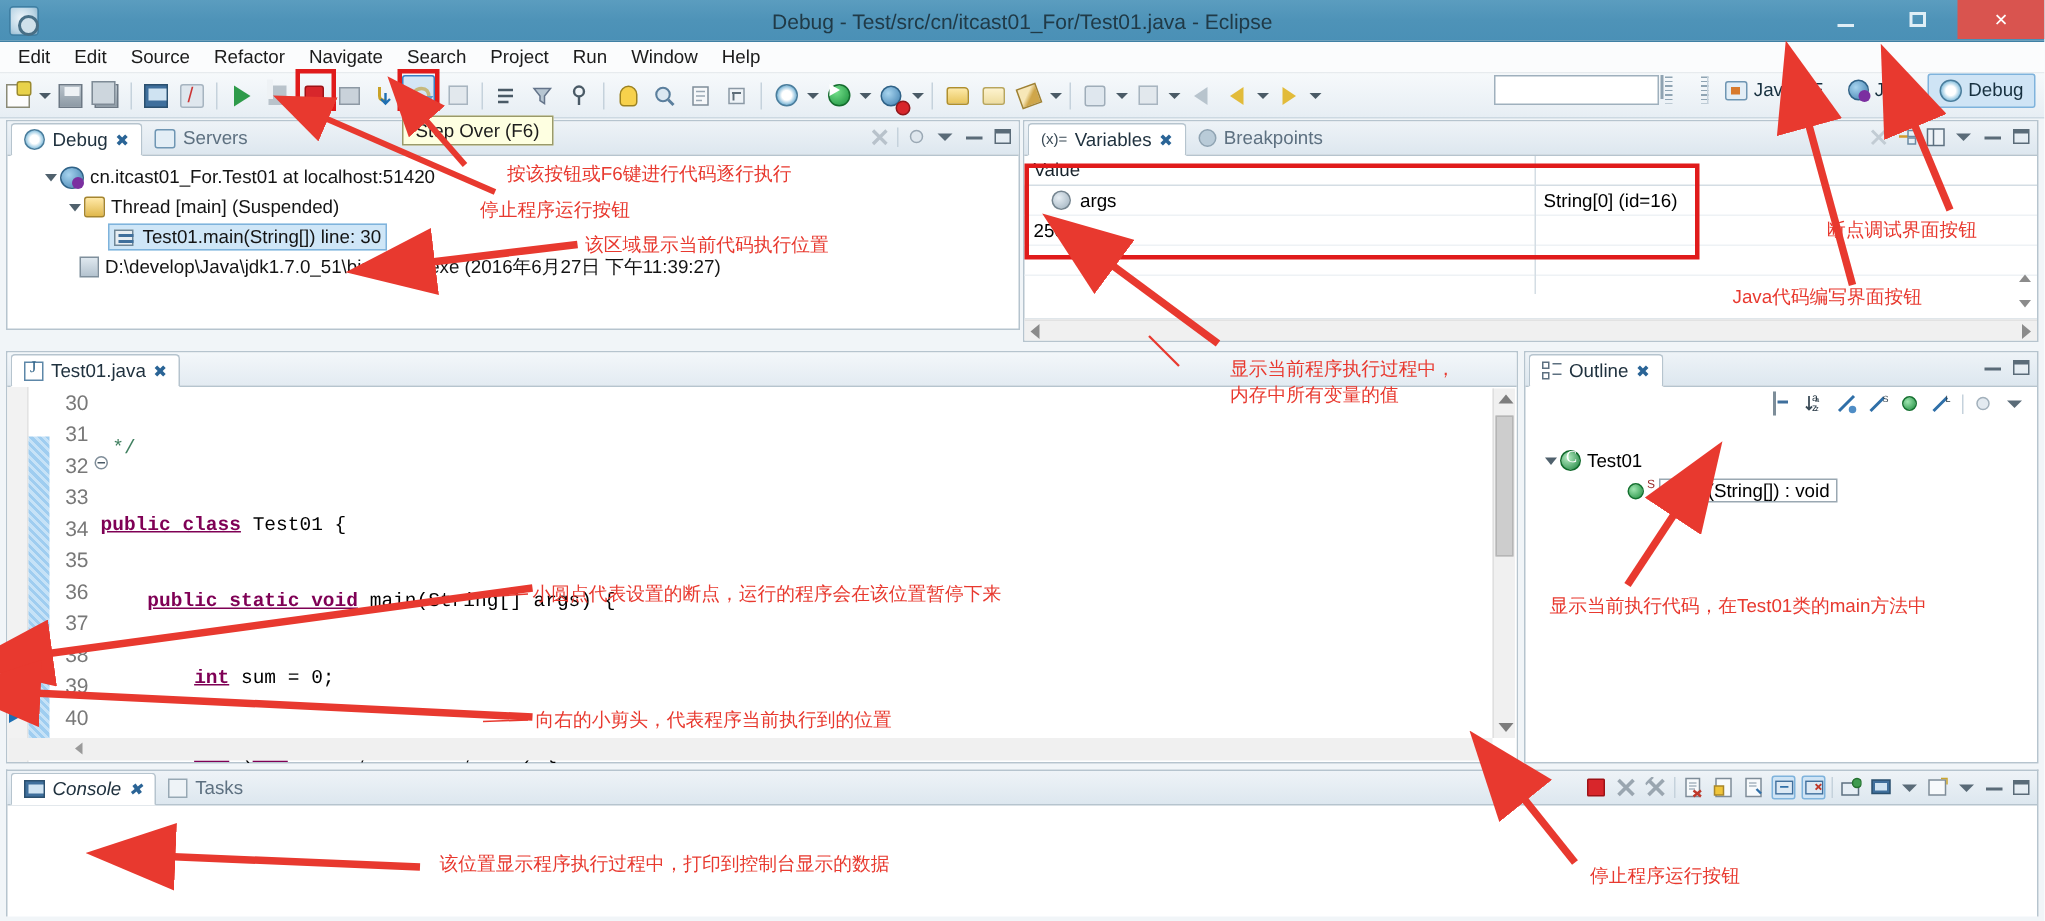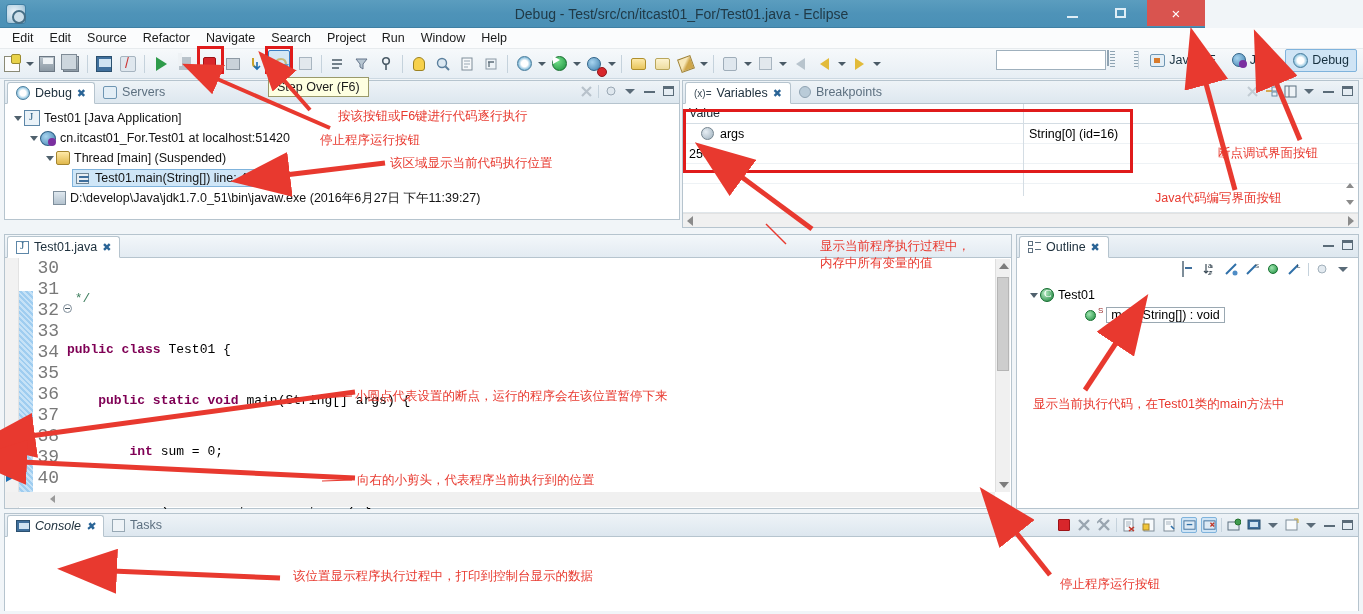--- a/index.html
+++ b/index.html
@@ -12,21 +12,21 @@
     background: #ffffff;
   }
   #app {
     position: relative;
     width: 1363px; height: 614px;
     background: #f1f5f8;
   }
 
   
   .titlebar {
-    position: absolute; left: 0; top: 0; width: 1205px; height: 28px;
+    position: absolute; left: 0; top: 0; width: 1363px; height: 28px;
     background: linear-gradient(to bottom, #5b9dbf 0%, #4e93b8 50%, #4a90b6 100%);
     border-bottom: 1px solid #3f80a4;
   }
   .titlebar .app-icon {
     position: absolute; left: 6px; top: 4px; width: 20px; height: 20px;
     border-radius: 3px;
     background: radial-gradient(circle at 40% 40%, #eef5fa 0%, #b9d4e4 60%, #7fa9c3 100%);
     border: 1px solid #3f7fa3;
   }
   .titlebar .app-icon::after {
@@ -202,29 +202,29 @@
   
   .editor-area { position:absolute; background:#ffffff; }
   .ruler-left { position:absolute; left:0; top:0; width:14px; bottom:0; background:#f2f2f2; border-right:1px solid #e3e3e3;}
   .gutter {
     position:absolute; left:14px; top:0; width:14px; bottom:0;
     background: repeating-linear-gradient(45deg,#9fcdf0 0 2px,#c6e2f7 2px 4px);
   }
   .linenos {
     position:absolute; left:28px; top:0; width:30px; bottom:0;
     text-align:right; padding-right:4px;
-    font-family:Liberation Mono, monospace; font-size:18px; color:#787878;
+    font-family:Liberation Sans, sans-serif; font-size:14px; color:#787878;
   }
   .codearea {
     position:absolute; left:62px; top:0; right:0; bottom:0;
     font-family:"Liberation Mono", monospace; font-size:13px; color:#000;
     white-space:pre;
   }
   .cl { height:21px; line-height:21px; }
-  .kw { color:#7f0055; font-weight:bold; }
+  .kw { color:#7f0055; font-weight:bold;text-decoration:underline; }
   .cmt { color:#3f7f5f; }
 
   .vscroll {
     position:absolute; right:1px; top:1px; width:15px; bottom:16px;
     background:#f0f0f0; border-left:1px solid #dfdfdf;
   }
   .vscroll .thumb { position:absolute; left:1px; width:12px; background:#cdcdcd; border:1px solid #b5b5b5;}
   .vscroll .up, .vscroll .dn { position:absolute; left:3px; width:0;height:0;}
   .vscroll .up { top:4px; border-left:5px solid transparent;border-right:5px solid transparent;border-bottom:6px solid #7d7d7d;}
   .vscroll .dn { bottom:4px; border-left:5px solid transparent;border-right:5px solid transparent;border-top:6px solid #7d7d7d;}
@@ -476,39 +476,34 @@
         <span class="ptool">
             <span class="ptool-min"></span>
           </span>
         <span class="ptool">
             <span class="ptool-max"></span>
           </span>
       </div>
     </div>
 
     <div class="tree">
-      <div class="trow" style="padding-left:2px;">
-        <span class="tw down"></span>
-        <span class="tico tico-launch"></span>
-        <span>Test01 [Java Application]</span>
-      </div>
       <div class="trow" style="padding-left:18px;">
         <span class="tw down"></span>
         <span class="tico tico-proc"></span>
         <span>cn.itcast01_For.Test01 at localhost:51420</span>
       </div>
       <div class="trow" style="padding-left:34px;">
         <span class="tw down"></span>
         <span class="tico tico-thread"></span>
         <span>Thread [main] (Suspended)</span>
       </div>
       <div class="trow" style="padding-left:63px;">
         <span class="sel-frame" style="display:flex;align-items:center;gap:4px;height:18px;">
           <span class="tico tico-frame" style="width:13px;height:11px;margin-right:2px;"></span>
-          <span>Test01.main(String[]) line: 40</span>
+          <span>Test01.main(String[]) line: 30</span>
         </span>
       </div>
       <div class="trow" style="padding-left:44px;">
         <span class="tico tico-exe"></span>
         <span>D:\develop\Java\jdk1.7.0_51\bin\javaw.exe (2016年6月27日 下午11:39:27)</span>
       </div>
     </div>
   </div>
 
   <div class="panel" style="left:682px; top:80px; width:677px; height:148px;">
@@ -705,21 +700,21 @@
         <svg width="15" height="14" viewBox="0 0 15 14">
             <circle cx="7" cy="7" r="4" fill="#e3eaf0" stroke="#a2b0bb"></circle>
           </svg>
       </span>
       <span class="ptool">
           <span class="ptool-tri"></span>
         </span>
     </div>
 
     <div class="ol-tree">
-      <div class="trow" style="padding-left:2px;">
+      <div class="trow" style="padding-left:2px;margin-top:12px;">
         <span class="tw down"></span>
         <span class="tico cls-ico"></span>
         <span>Test01</span>
       </div>
       <div class="trow" style="padding-left:60px;">
         <span class="meth-ico" style="flex:none;margin-right:2px;"></span>
         <span style="font-size:8px;color:#9a2a2a;vertical-align:top;align-self:flex-start;margin-top:1px;">S</span>
         <span class="outline-sel" style="margin-left:3px;">main(String[]) : void</span>
       </div>
     </div>

